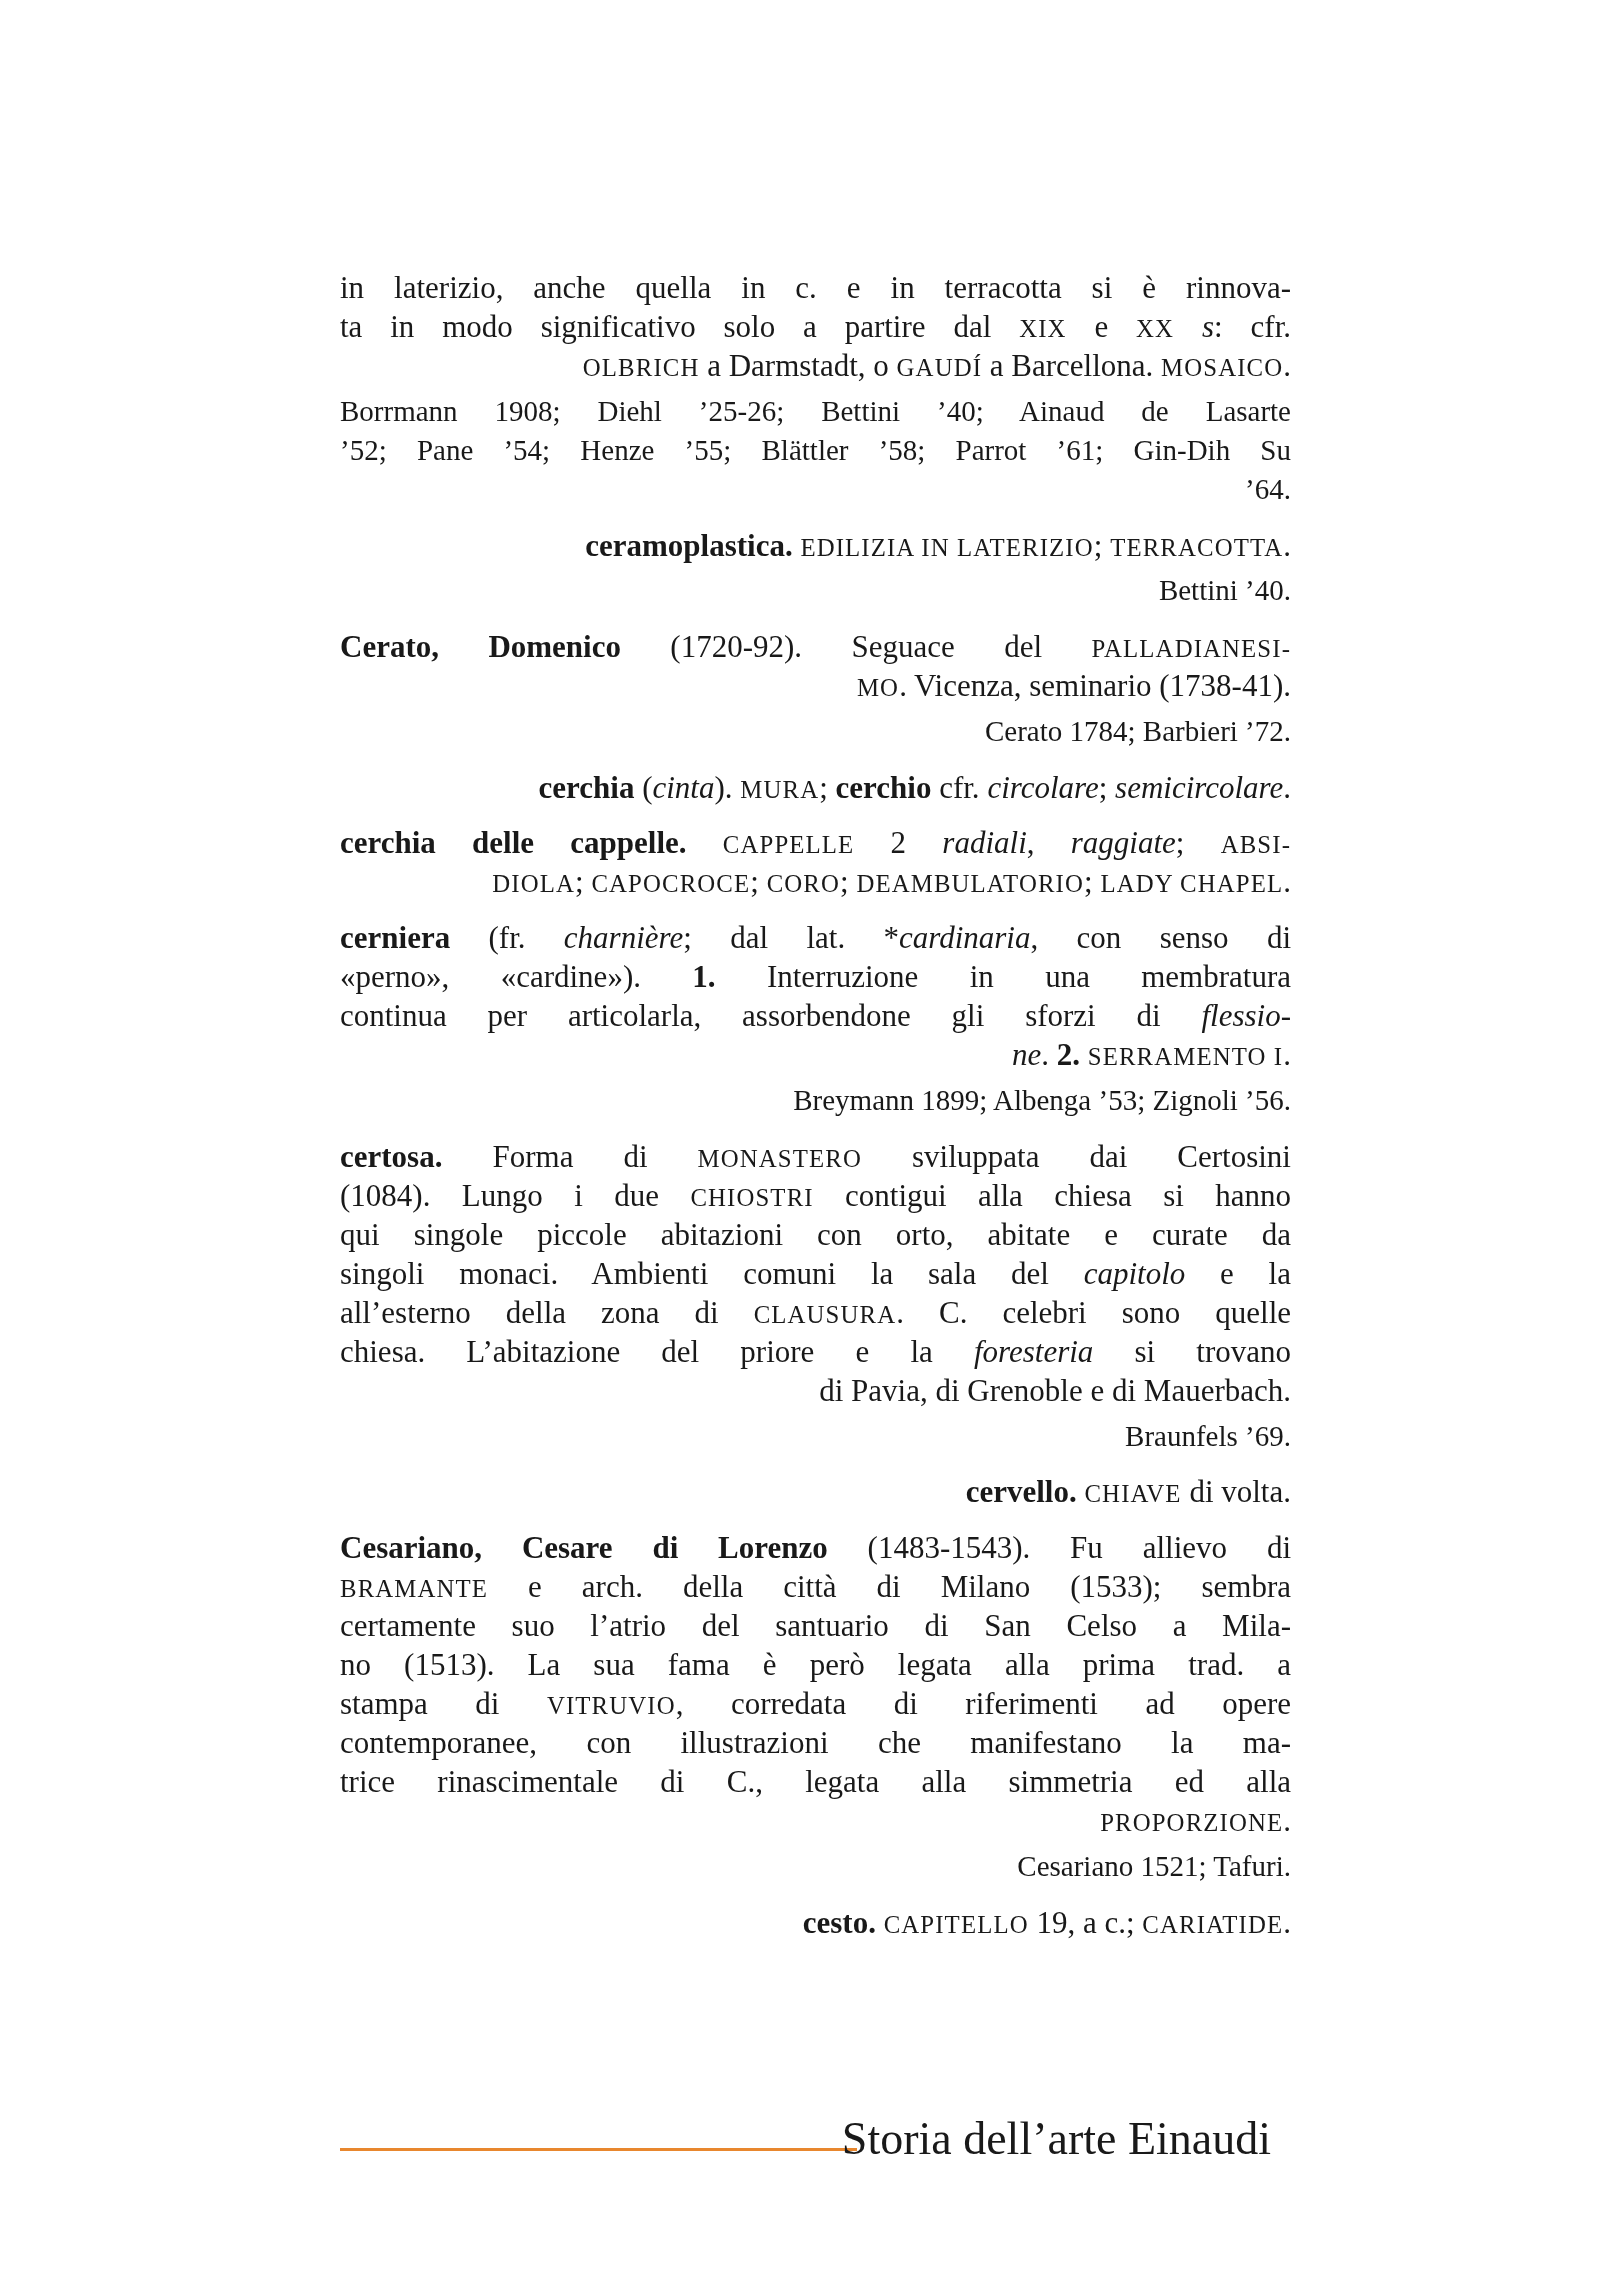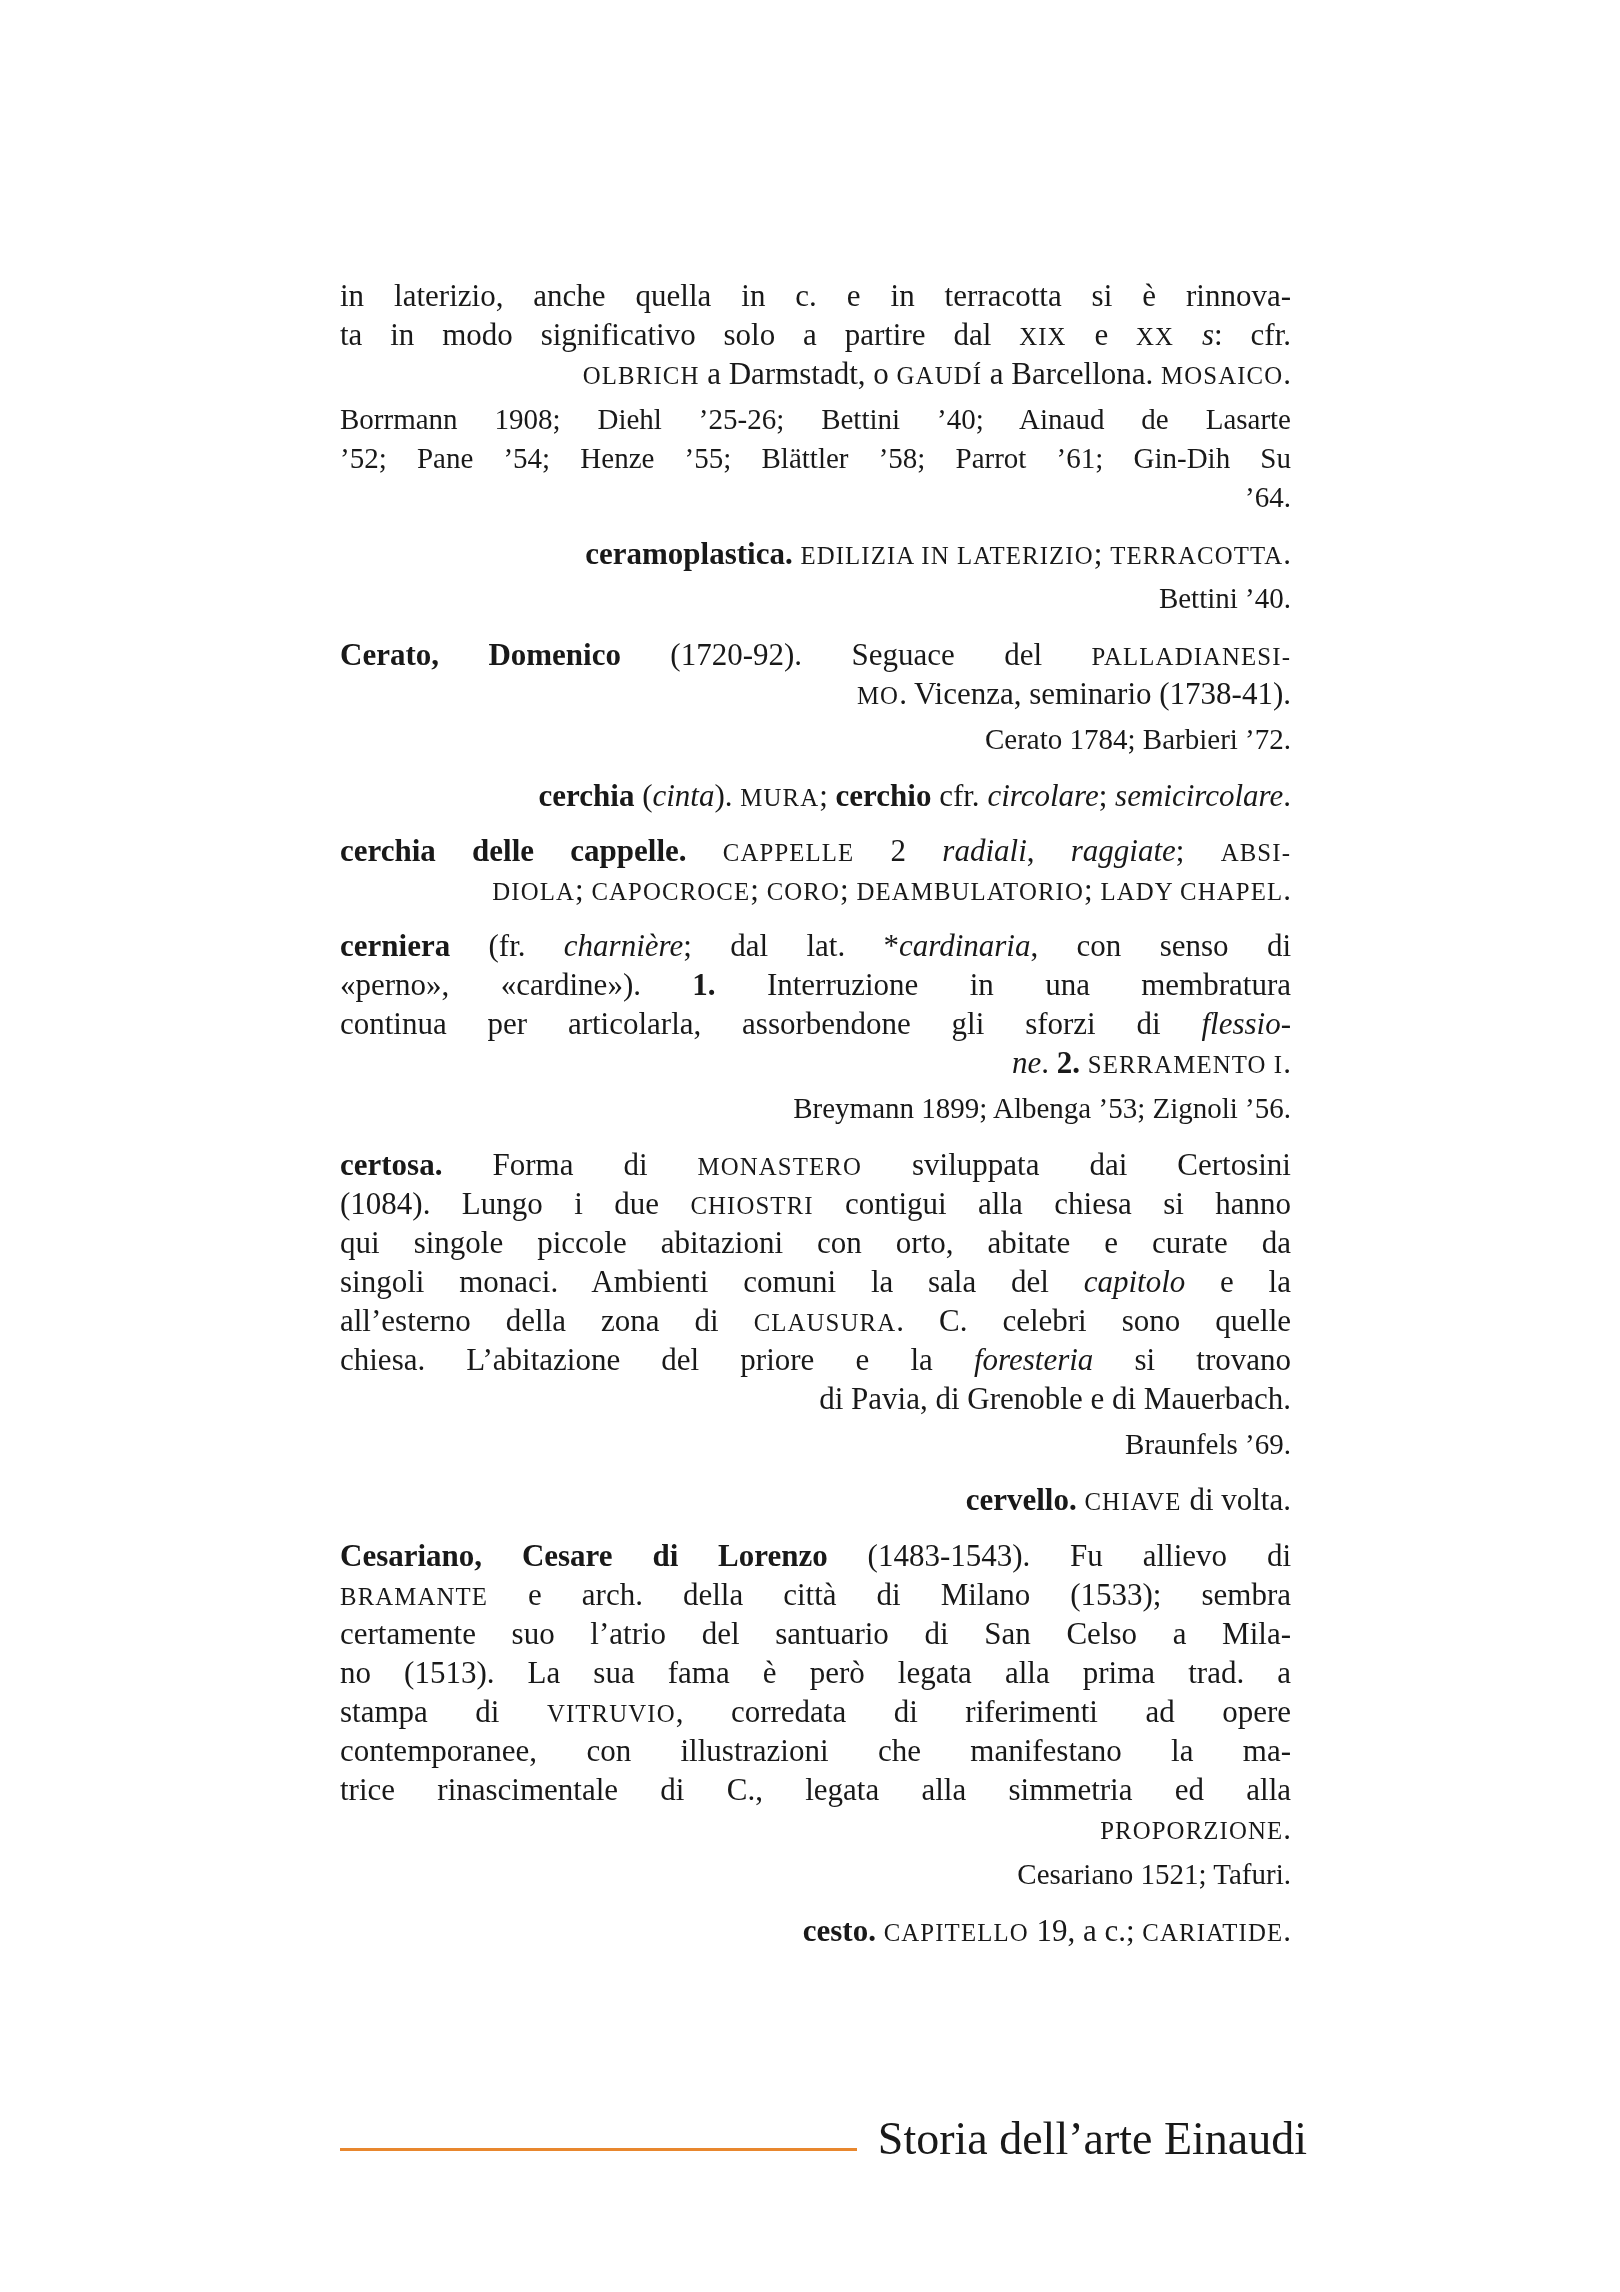--- a/index.html
+++ b/index.html
@@ -2,42 +2,42 @@
 <html><head>
 <meta charset="utf-8">
 <style>
   html,body{margin:0;padding:0;}
   body{
     width:1620px;height:2293px;background:#ffffff;position:relative;
     font-family:"Liberation Serif", serif;color:#191919;
     -webkit-font-smoothing:antialiased;
   }
   .page{position:absolute;inset:0;}
-  .text-column{position:absolute;left:340px;top:276px;width:951px;}
+  .text-column{position:absolute;left:340px;top:268px;width:951px;}
   .block{margin-top:0;}
   .block.entry{margin-top:16.7px;}
   .block.biblio{margin-top:6.9px;}
   .block:first-child{margin-top:0;}
   .line{
     font-size:31px;line-height:39px;height:39px;overflow:hidden;
     text-align:justify;
   }
   .line::after{content:"";display:inline-block;width:100%;height:0;}
   .line.last{text-align:right;}
   .line.last::after{content:none;}
   .biblio .line{font-size:29px;}
   .b{font-weight:bold;}
   .i{font-style:italic;}
   .sc{font-size:0.8em;letter-spacing:0.045em;}
   .footer-rule{
     position:absolute;left:340px;top:2148px;width:517px;height:2.9px;
     background:#e8872e;
   }
   .imprint{
-    position:absolute;right:313px;top:2116px;
+    position:absolute;right:349px;top:2116px;
     font-size:46px;line-height:46px;white-space:nowrap;
   }
 </style>
 </head>
 <body>
 
 <div class="page">
   <div class="text-column">
       <div class="block paragraph">
         <div class="line"><span>in laterizio, anche quella in c. e in terracotta si è rinnova-</span></div>

